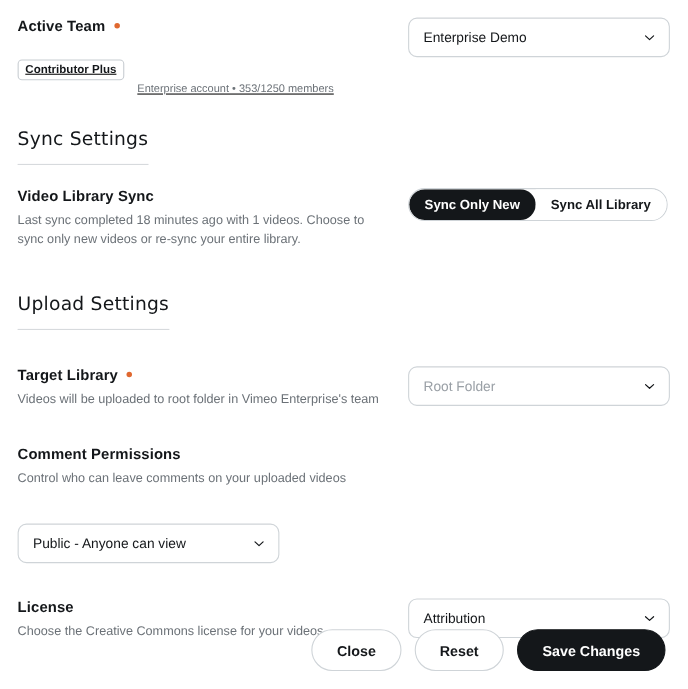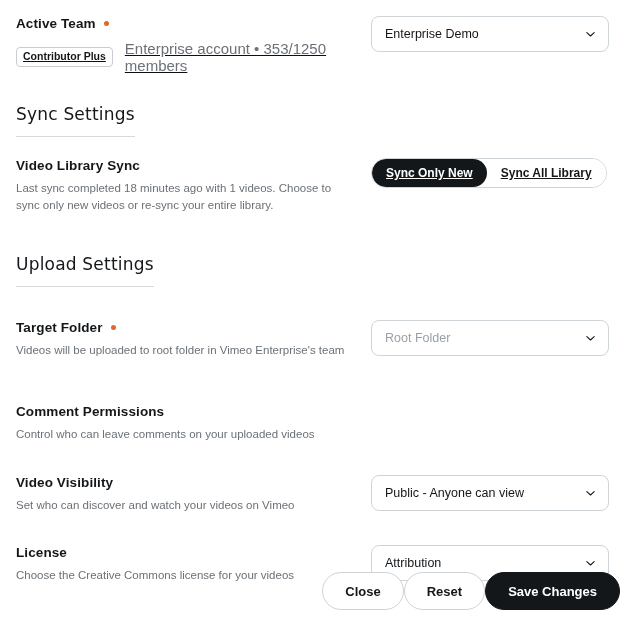--- a/index.html
+++ b/index.html
@@ -78,22 +78,23 @@
     border: 1px solid #c8cdd2;
     border-radius: 4px;
     font-size: 10.5px;
     font-weight: bold;
     color: #14171a;
     padding: 3px 6px 4px 6px;
     line-height: 1;
     white-space: nowrap;
   }
   .meta {
-    font-size: 15px;
+    font-size: 10px;
     color: #6b7177;
+    margin-top: 36px;
   }
 
   
   .section-head {
     font-size: 17px;
     font-weight: normal;
     color: #14171a;
     letter-spacing: 0.2px;
     display: inline-block;
     padding-bottom: 12px;
@@ -145,35 +146,35 @@
     font-weight: bold;
     padding: 4px 14px;
     display: flex;
     align-items: center;
     background: #fff;
     color: #14171a;
     cursor: pointer;
     border: none;
     font-family: "Liberation Sans", sans-serif;
     white-space: nowrap;
-    text-decoration: underline;
   }
   .toggle.active {
     background: #14171a;
     color: #ffffff;
     border-radius: 18px;
   }
 
   
   .footer {
     position: absolute;
-    right: 5px;
+    right: 20px;
     bottom: 16px;
     display: flex;
     align-items: flex-start;
+    gap: 12px;
   }
   .btn {
     height: 38px;
     border-radius: 19px;
     font-size: 13px;
     font-weight: bold;
     display: flex;
     align-items: center;
     justify-content: center;
     cursor: pointer;
@@ -191,21 +192,21 @@
     border: 1px solid #14171a;
     color: #fff;
     padding: 0 22px;
   }
 
   
   .sec-sync { margin-top: 30px; }
   .row-video-sync { margin-top: 21px; }
   .sec-upload { margin-top: 41px; }
   .row-target { margin-top: 33px; }
-  .row-comment { margin-top: 45px; }
+  .row-comment { margin-top: 33px; }
   .row-visibility { margin-top: 32px; }
   .row-license { margin-top: 32px; }
 </style>
 </head>
 <body>
 
 <div class="page">
 
   <div class="row active-team">
     <div class="left-col">
@@ -249,21 +250,21 @@
     </div>
   </div>
 
   <div class="sec-upload">
     <span class="section-head">Upload Settings</span>
   </div>
 
   <div class="row row-target">
     <div class="left-col">
       <div class="item-title">
-        <span>Target Folder</span>
+        <span>Target Library</span>
         <span class="dot"></span>
       </div>
       <div class="desc">Videos will be uploaded to root folder in Vimeo Enterprise's team</div>
     </div>
     <div class="right-col">
       <div class="select placeholder">
         <span>Root Folder</span>
         <span class="chev">
           <svg viewBox="0 0 12 12" width="11" height="11" aria-hidden="true">
             <path d="M2 4.5 L6 8.2 L10 4.5" fill="none" stroke="#14171a" stroke-width="1.2" stroke-linecap="round" stroke-linejoin="round"></path>
@@ -276,26 +277,20 @@
   <div class="row row-comment">
     <div class="left-col">
       <div class="item-title">
         <span>Comment Permissions</span>
       </div>
       <div class="desc">Control who can leave comments on your uploaded videos</div>
     </div>
   </div>
 
   <div class="row row-visibility">
-    <div class="left-col">
-      <div class="item-title">
-        <span>Video Visibility</span>
-      </div>
-      <div class="desc">Set who can discover and watch your videos on Vimeo</div>
-    </div>
     <div class="right-col">
       <div class="select">
         <span>Public - Anyone can view</span>
         <span class="chev">
           <svg viewBox="0 0 12 12" width="11" height="11" aria-hidden="true">
             <path d="M2 4.5 L6 8.2 L10 4.5" fill="none" stroke="#14171a" stroke-width="1.2" stroke-linecap="round" stroke-linejoin="round"></path>
           </svg>
         </span>
       </div>
     </div>

